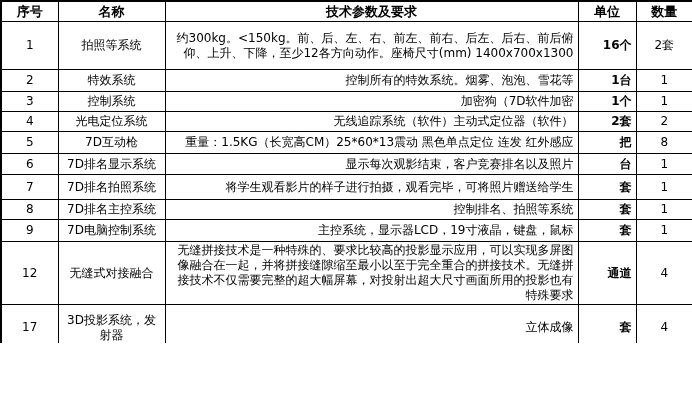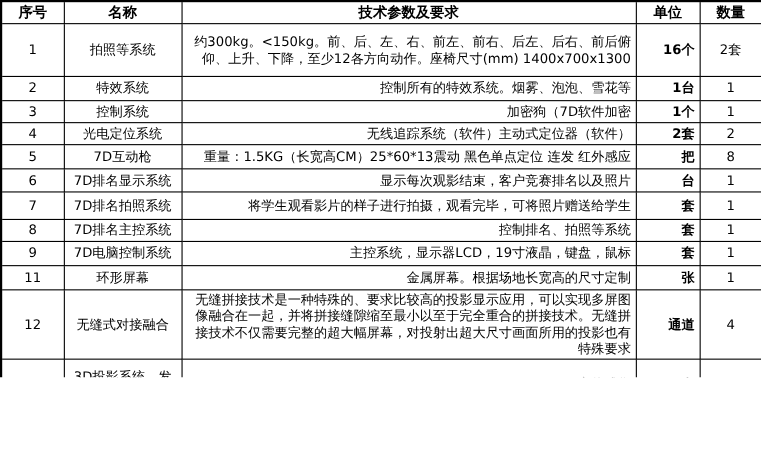--- a/index.html
+++ b/index.html
@@ -114,27 +114,20 @@
       <td class="c-unit">套</td>
       <td class="c-qty">1</td>
     </tr>
     <tr style="height:22px">
       <td class="c-no">9</td>
       <td class="c-name">7D电脑控制系统</td>
       <td class="c-spec">主控系统，显示器LCD，19寸液晶，键盘，鼠标</td>
       <td class="c-unit">套</td>
       <td class="c-qty">1</td>
     </tr>
-    <tr style="height:22px">
-      <td class="c-no">11</td>
-      <td class="c-name">环形屏幕</td>
-      <td class="c-spec">金属屏幕。根据场地长宽高的尺寸定制</td>
-      <td class="c-unit">张</td>
-      <td class="c-qty">1</td>
-    </tr>
     <tr style="height:63px">
       <td class="c-no">12</td>
       <td class="c-name">无缝式对接融合</td>
       <td class="c-spec">无缝拼接技术是一种特殊的、要求比较高的投影显示应用，可以实现多屏图像融合在一起，并将拼接缝隙缩至最小以至于完全重合的拼接技术。无缝拼接技术不仅需要完整的超大幅屏幕，对投射出超大尺寸画面所用的投影也有特殊要求</td>
       <td class="c-unit">通道</td>
       <td class="c-qty">4</td>
     </tr>
     <tr style="height:47px">
       <td class="c-no">17</td>
       <td class="c-name lh-wide">3D投影系统，发射器</td>

